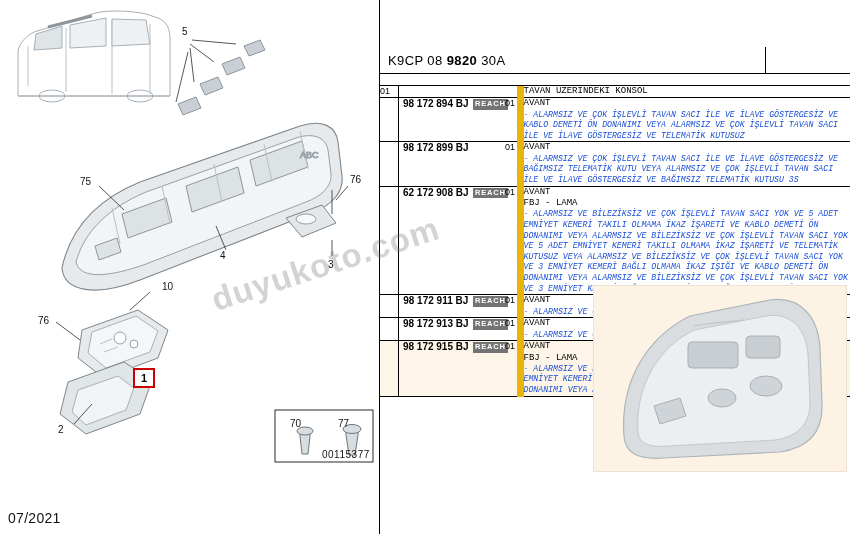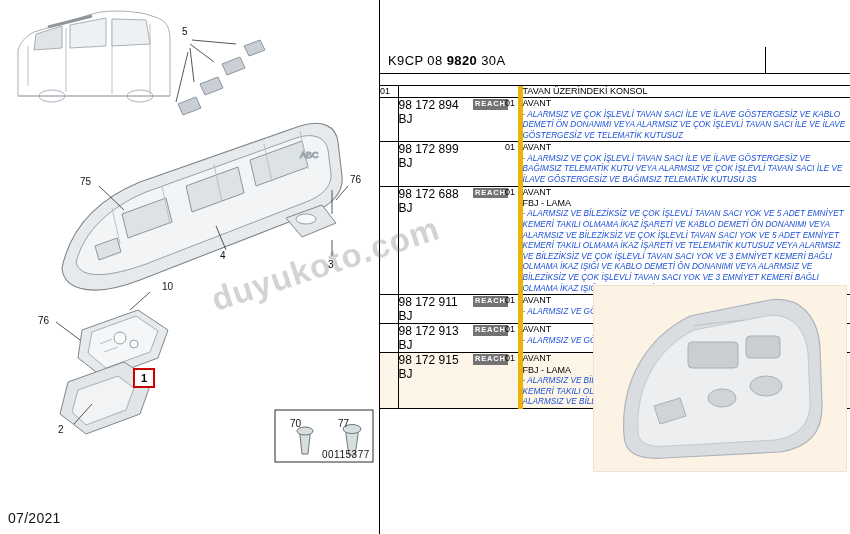--- a/index.html
+++ b/index.html
@@ -126,46 +126,48 @@
   .col-desc{ width: 330px; }
 
   .cell-num {
     font-size: 9px;
     color: #000;
     padding: 3px 0 0 4px;
     border-right: 1px solid #000;
     height: 100%;
   }
   .cell-pn {
-    font-size: 12px;
-    font-weight: normal;
+    font-size: 10px;
+    font-weight: bold;
     color: #000;
     padding: 3px 0 3px 4px;
+    text-align: center;
   }
   .cell-reach { padding: 3px 2px 0 2px; }
   .reach-badge {
     display: inline-block;
     background: #737373;
     color: #fff;
     font-size: 7.5px;
     font-weight: bold;
     letter-spacing: .8px;
     padding: 1px 2px;
     line-height: 1.1;
   }
   .cell-q {
     font-size: 9px;
     color: #000;
     padding: 3px 0 0 1px;
   }
   .cell-desc {
     padding: 3px 3px 3px 4px;
-    border-left: 5px solid #eab308;
+    border-left: 7px solid #eab308;
     color: #000;
     line-height: 1.25;
+    font-family: Liberation Mono, monospace;
   }
   .desc-title {
     font-size: 9px;
     color: #000;
     font-weight: normal;
   }
   .desc-main {
     font-size: 9px;
     color: #000;
   }
@@ -356,21 +358,21 @@
           <td class="cell-reach"></td>
           <td class="cell-q">01</td>
           <td class="cell-desc">
             <div class="desc-main">AVANT</div>
             <div class="desc-note">- ALARMSIZ VE ÇOK İŞLEVLİ TAVAN SACI İLE VE İLAVE GÖSTERGESİZ VE BAĞIMSIZ TELEMATİK KUTU VEYA ALARMSIZ VE ÇOK İŞLEVLİ TAVAN SACI İLE VE İLAVE GÖSTERGESİZ VE BAĞIMSIZ TELEMATİK KUTUSU 3S</div>
           </td>
         </tr>
 
         <tr>
           <td class="cell-num"></td>
-          <td class="cell-pn">98 172 688 BJ</td>
+          <td class="cell-pn">62 172 908 BJ</td>
           <td class="cell-reach">
             <span class="reach-badge">REACH</span>
           </td>
           <td class="cell-q">01</td>
           <td class="cell-desc">
             <div class="desc-main">AVANT</div>
             <div class="desc-main">FBJ - LAMA</div>
             <div class="desc-note">- ALARMSIZ VE BİLEZİKSİZ VE ÇOK İŞLEVLİ TAVAN SACI YOK VE 5 ADET EMNİYET KEMERİ TAKILI OLMAMA İKAZ İŞARETİ VE KABLO DEMETİ ÖN DONANIMI VEYA ALARMSIZ VE BİLEZİKSİZ VE ÇOK İŞLEVLİ TAVAN SACI YOK VE 5 ADET EMNİYET KEMERİ TAKILI OLMAMA İKAZ İŞARETİ VE TELEMATİK KUTUSUZ VEYA ALARMSIZ VE BİLEZİKSİZ VE ÇOK İŞLEVLİ TAVAN SACI YOK VE 3 EMNİYET KEMERİ BAĞLI OLMAMA İKAZ IŞIĞI VE KABLO DEMETİ ÖN DONANIMI VEYA ALARMSIZ VE BİLEZİKSİZ VE ÇOK İŞLEVLİ TAVAN SACI YOK VE 3 EMNİYET KEMERİ BAĞLI OLMAMA İKAZ IŞIĞI VE TELEMATİK KUTUSUZ</div>
           </td>
         </tr>

